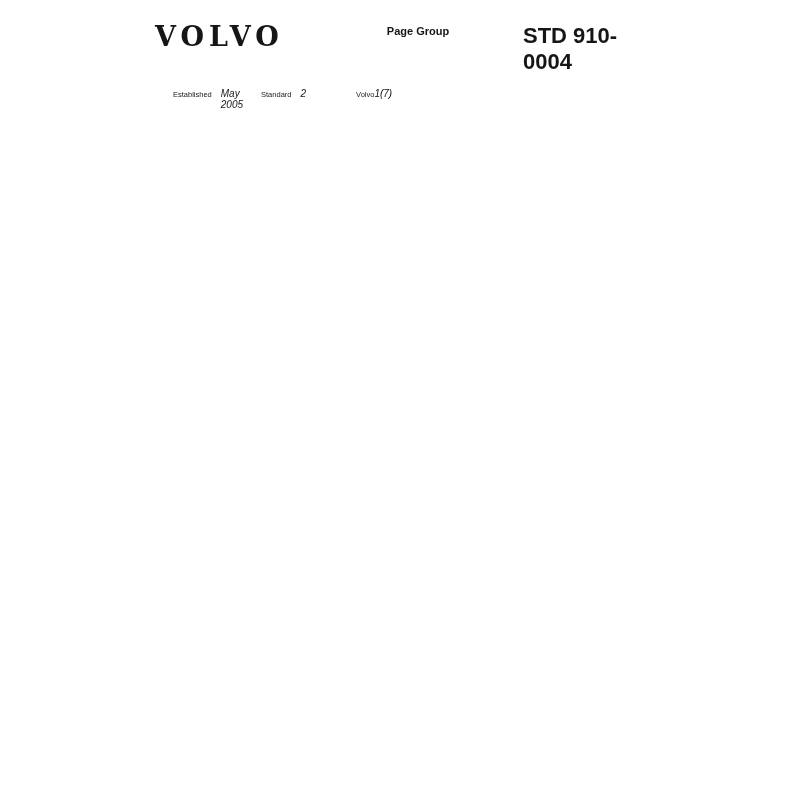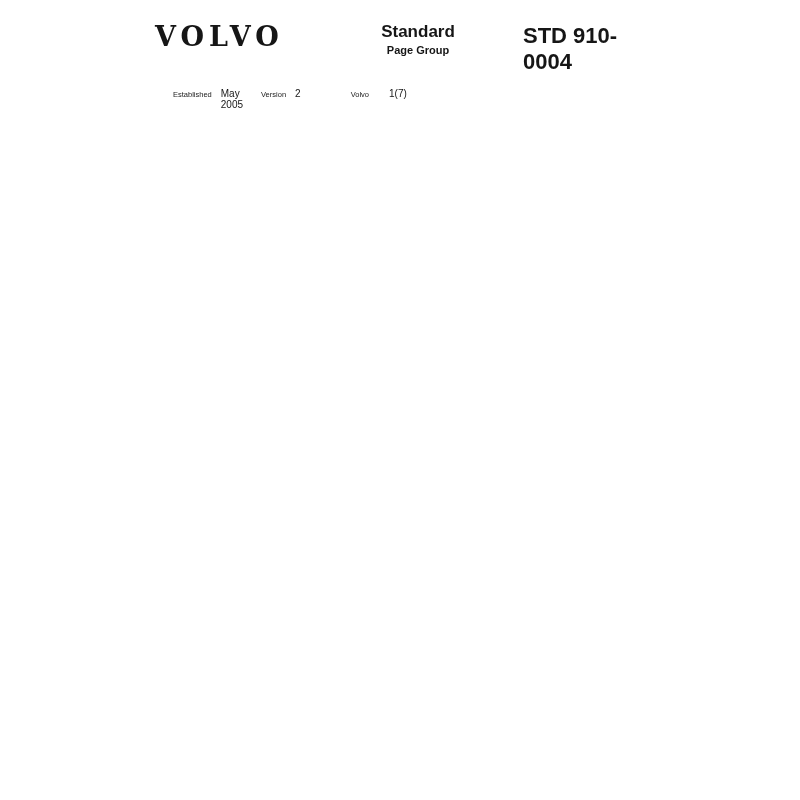--- a/index.html
+++ b/index.html
@@ -20,49 +20,48 @@
     padding-left:12px;width:158px;flex:0 0 auto;
     transform:scale(1,1.05);transform-origin:left top;
   }
   .header-center{flex:1 1 auto;text-align:center;margin-top:1px;}
   .doc-type{font-size:17px;font-weight:bold;line-height:1.1;}
   .org{font-size:11px;font-weight:bold;margin-top:2px;}
   .doc-number{flex:0 0 auto;font-size:22px;font-weight:bold;margin-top:1px;width:132px;text-align:left;}
 
   .meta-row{display:flex;align-items:baseline;margin-top:13px;padding-left:12px;font-size:10px;}
   .meta-label{font-size:7.5px;color:#222;margin-left:18px;}
-  .meta-value{font-size:10px;margin-left:9px;}
+  .meta-value{font-size:10px;margin-left:9px;font-style:italic;}
   .meta-spacer{flex:1 1 auto;}
   .meta-group{display:flex;align-items:baseline;}
   .meta-group.version{margin-right:32px;}
-  .meta-group.page .meta-value{margin-left:20px;}
+  .meta-group.page .meta-value{margin-left:0;}
 </style>
 </head>
 <body>
 
 <div class="page">
   <div class="content">
 
     <div class="header-row">
       <div class="logo">VOLVO</div>
       <div class="header-center">
-        <div class="doc-type">Standard</div>
         <div class="org">Page Group</div>
       </div>
       <div class="doc-number">STD 910-0004</div>
     </div>
 
     <div class="meta-row">
       <div class="meta-group">
         <span class="meta-label">Established</span>
         <span class="meta-value">May 2005</span>
       </div>
       <div class="meta-spacer"></div>
       <div class="meta-group version">
-        <span class="meta-label">Version</span>
+        <span class="meta-label">Standard</span>
         <span class="meta-value">2</span>
       </div>
       <div class="meta-group page">
         <span class="meta-label">Volvo</span>
         <span class="meta-value">1(7)</span>
       </div>
     </div>
 
   </div>
 </div>

